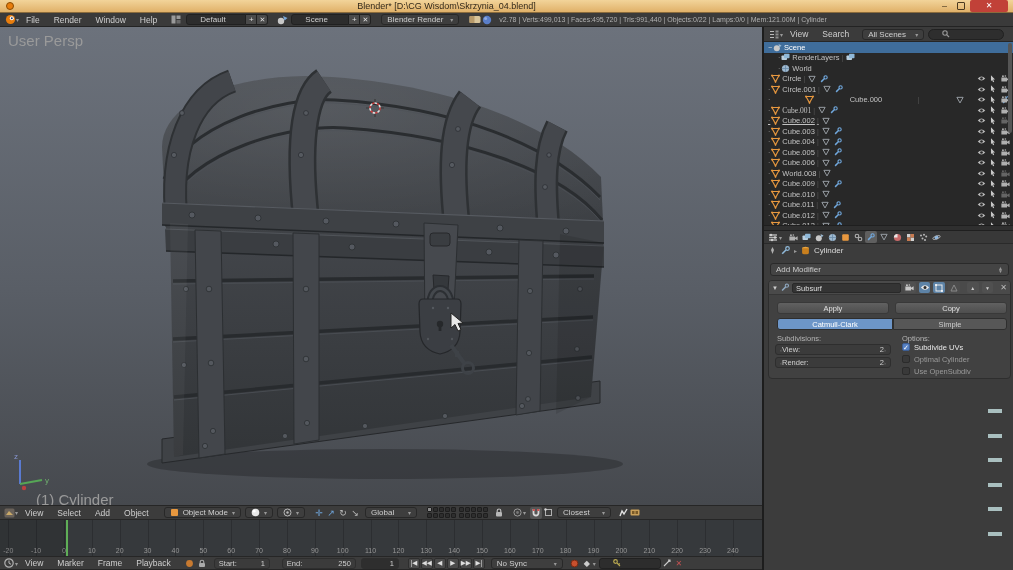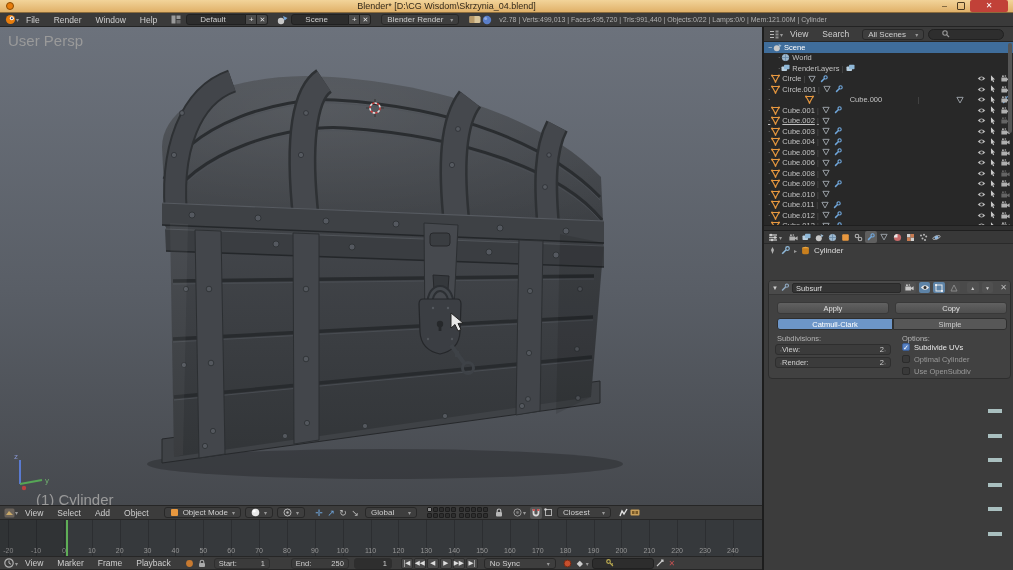--- a/index.html
+++ b/index.html
@@ -478,21 +478,21 @@
     <span class="icobtn">
       <svg width="8" height="9" viewBox="0 0 8 9">
           <rect x="1" y="4" width="6" height="4" rx="1" fill="#aaa"></rect>
           <path d="M2.2 4 V3 A1.8 1.8 0 0 1 5.8 3 V4" fill="none" stroke="#aaa" stroke-width="1.1"></path>
         </svg>
     </span>
     <span class="numfld" style="position:static;width:56px;margin-left:6px">
       <span>Start:</span>
         <span>1</span>
     </span>
-    <span class="numfld" style="position:static;width:58px;margin-left:21px">
+    <span class="numfld" style="position:static;width:74px;margin-left:12px">
       <span>End:</span>
         <span>250</span>
     </span>
     <span class="numfld" style="position:static;width:38px;margin-left:5px;background:#2e2e2e;justify-content:flex-end">
       <span>1</span>
     </span>
     <span id="pb" class="seg">
         <span class="icobtn" style="font-size: 6.5px; color: rgb(221, 221, 221); background: rgb(74, 74, 74); border: 1px solid rgb(46, 46, 46); margin-left: 1px; min-width: 12px; height: 11px; border-radius: 2px;">|◀</span>
         <span class="icobtn" style="font-size: 6.5px; color: rgb(221, 221, 221); background: rgb(74, 74, 74); border: 1px solid rgb(46, 46, 46); margin-left: 1px; min-width: 12px; height: 11px; border-radius: 2px;">◀◀</span>
         <span class="icobtn" style="font-size: 6.5px; color: rgb(221, 221, 221); background: rgb(74, 74, 74); border: 1px solid rgb(46, 46, 46); margin-left: 1px; min-width: 12px; height: 11px; border-radius: 2px;">◀</span>
@@ -561,42 +561,42 @@
               <circle cx="3.8" cy="5.2" r="3" fill="#c8c8c8"></circle>
               <path d="M5.5 1 L8.5 2.5 L6.5 4.5 Z" fill="#9ab8d0"></path>
             </svg>
           </span>
           <span style="color: rgb(255, 255, 255);">Scene</span>
         </div>
         <div class="olrow" style="padding-left: 14px;">
           <span><span style="font-size:7px;color:#888">·</span></span>
           <span class="olico">
             <svg width="9" height="9" viewBox="0 0 9 9">
+              <rect x="0.5" y="2.5" width="5.5" height="4.5" rx="0.8" fill="#b9cfdf"></rect>
+              <rect x="3" y="0.8" width="5.5" height="4.5" rx="0.8" fill="#8fb8d8"></rect>
+            </svg>
+          </span>
+          <span style="color: rgb(194, 194, 194);">RenderLayers</span>
+          <span class="olsep">|</span>
+          <span class="olico">
+            <svg width="9" height="9" viewBox="0 0 9 9">
+              <rect x="0.5" y="2.5" width="5.5" height="4.5" rx="0.8" fill="#b9cfdf"></rect>
+              <rect x="3" y="0.8" width="5.5" height="4.5" rx="0.8" fill="#8fb8d8"></rect>
+            </svg>
+          </span>
+        </div>
+        <div class="olrow" style="padding-left: 14px;">
+          <span><span style="font-size:7px;color:#888">·</span></span>
+          <span class="olico">
+            <svg width="9" height="9" viewBox="0 0 9 9">
               <circle cx="4.5" cy="4.5" r="3.6" fill="#9db8cf"></circle>
               <path d="M4.5 .9 V8.1 M.9 4.5 H8.1" stroke="#6a8aa8" stroke-width="0.8" fill="none"></path>
             </svg>
           </span>
           <span style="color: rgb(194, 194, 194);">World</span>
-        </div>
-        <div class="olrow" style="padding-left: 14px;">
-          <span><span style="font-size:7px;color:#888">·</span></span>
-          <span class="olico">
-            <svg width="9" height="9" viewBox="0 0 9 9">
-              <rect x="0.5" y="2.5" width="5.5" height="4.5" rx="0.8" fill="#b9cfdf"></rect>
-              <rect x="3" y="0.8" width="5.5" height="4.5" rx="0.8" fill="#8fb8d8"></rect>
-            </svg>
-          </span>
-          <span style="color: rgb(194, 194, 194);">RenderLayers</span>
-          <span class="olsep">|</span>
-          <span class="olico">
-            <svg width="9" height="9" viewBox="0 0 9 9">
-              <rect x="0.5" y="2.5" width="5.5" height="4.5" rx="0.8" fill="#b9cfdf"></rect>
-              <rect x="3" y="0.8" width="5.5" height="4.5" rx="0.8" fill="#8fb8d8"></rect>
-            </svg>
-          </span>
         </div>
         <div class="olrow" style="padding-left: 4px;">
           <span><span style="font-size:7px;color:#888">·</span></span>
           <span class="olico">
             <svg width="9" height="9" viewBox="0 0 9 9">
               <path d="M1 1.5 H8 L4.5 7.8 Z" fill="none" stroke="#e8983f" stroke-width="1.1"></path>
               <circle cx="1" cy="1.5" r="0.9" fill="#e8983f"></circle>
               <circle cx="8" cy="1.5" r="0.9" fill="#e8983f"></circle>
               <circle cx="4.5" cy="7.8" r="0.9" fill="#e8983f"></circle>
             </svg>
@@ -720,21 +720,21 @@
         <div class="olrow" style="padding-left: 4px;">
           <span><span style="font-size:7px;color:#888">·</span></span>
           <span class="olico">
             <svg width="9" height="9" viewBox="0 0 9 9">
               <path d="M1 1.5 H8 L4.5 7.8 Z" fill="none" stroke="#e8983f" stroke-width="1.1"></path>
               <circle cx="1" cy="1.5" r="0.9" fill="#e8983f"></circle>
               <circle cx="8" cy="1.5" r="0.9" fill="#e8983f"></circle>
               <circle cx="4.5" cy="7.8" r="0.9" fill="#e8983f"></circle>
             </svg>
           </span>
-          <span style="color: rgb(194, 194, 194);">Cube.001</span>
+          <span style="color: rgb(194, 194, 194); font-family: Liberation Serif, serif;">Cube.001</span>
           <span class="olsep">|</span>
           <span class="olico">
             <svg width="8" height="8" viewBox="0 0 9 9">
               <path d="M1 1.5 H8 L4.5 7.8 Z" fill="none" stroke="#9aa0a6" stroke-width="1.1"></path>
             </svg>
           </span>
           <span class="olico">
             <svg width="8" height="8" viewBox="0 0 10 10">
               <circle cx="7" cy="3" r="2" fill="none" stroke="#71a8dd" stroke-width="1.4"></circle>
               <path d="M5.6 4.4 L1.4 8.6" stroke="#71a8dd" stroke-width="1.8"></path>
@@ -966,21 +966,21 @@
         <div class="olrow" style="padding-left: 4px;">
           <span><span style="font-size:7px;color:#888">·</span></span>
           <span class="olico">
             <svg width="9" height="9" viewBox="0 0 9 9">
               <path d="M1 1.5 H8 L4.5 7.8 Z" fill="none" stroke="#e8983f" stroke-width="1.1"></path>
               <circle cx="1" cy="1.5" r="0.9" fill="#e8983f"></circle>
               <circle cx="8" cy="1.5" r="0.9" fill="#e8983f"></circle>
               <circle cx="4.5" cy="7.8" r="0.9" fill="#e8983f"></circle>
             </svg>
           </span>
-          <span style="color: rgb(194, 194, 194);">Cube.008</span>
+          <span style="color: rgb(194, 194, 194);">World.008</span>
           <span class="olsep">|</span>
           <span class="olico">
             <svg width="8" height="8" viewBox="0 0 9 9">
               <path d="M1 1.5 H8 L4.5 7.8 Z" fill="none" stroke="#9aa0a6" stroke-width="1.1"></path>
             </svg>
           </span>
           <span class="restrict" style="left: 212px;">
             <svg width="9" height="7" viewBox="0 0 12 8">
               <path d="M1 4 Q6 -1.5 11 4 Q6 9.5 1 4 Z" fill="#b8b8b8"></path>
               <circle cx="6" cy="4" r="1.8" fill="#2a2a2a"></circle>
@@ -1306,20 +1306,27 @@
           <path d="M5.2 3.8 L1.2 7.8" stroke="#8fb8d8" stroke-width="1.6"></path>
         </svg>
       <span class="dar">▸</span>
       <svg width="9" height="9" viewBox="0 0 9 9">
           <ellipse cx="4.5" cy="2.2" rx="3.4" ry="1.5" fill="#e8a33d"></ellipse>
           <path d="M1.1 2.2 V6.8 A3.4 1.5 0 0 0 7.9 6.8 V2.2" fill="#c87f1e"></path>
         </svg>
       <span>Cylinder</span>
     </div>
 
+    <div id="add-modifier">
+      <span>Add Modifier</span>
+      <span style="display:flex;flex-direction:column;line-height:3px;font-size:5px;color:#999">
+          <span>▲</span>
+          <span>▼</span>
+        </span>
+    </div>
 
     <div id="mod-box">
       <div id="mod-header">
         <span style="font-size:6px;color:#ccc">▼</span>
         <svg width="9" height="9" viewBox="0 0 9 9">
             <circle cx="6.5" cy="2.5" r="1.8" fill="none" stroke="#8fa8c0" stroke-width="1.2"></circle>
             <path d="M5.2 3.8 L1.2 7.8" stroke="#8fa8c0" stroke-width="1.6"></path>
           </svg>
         <span id="mod-name">Subsurf</span>
         <span class="mtog">

